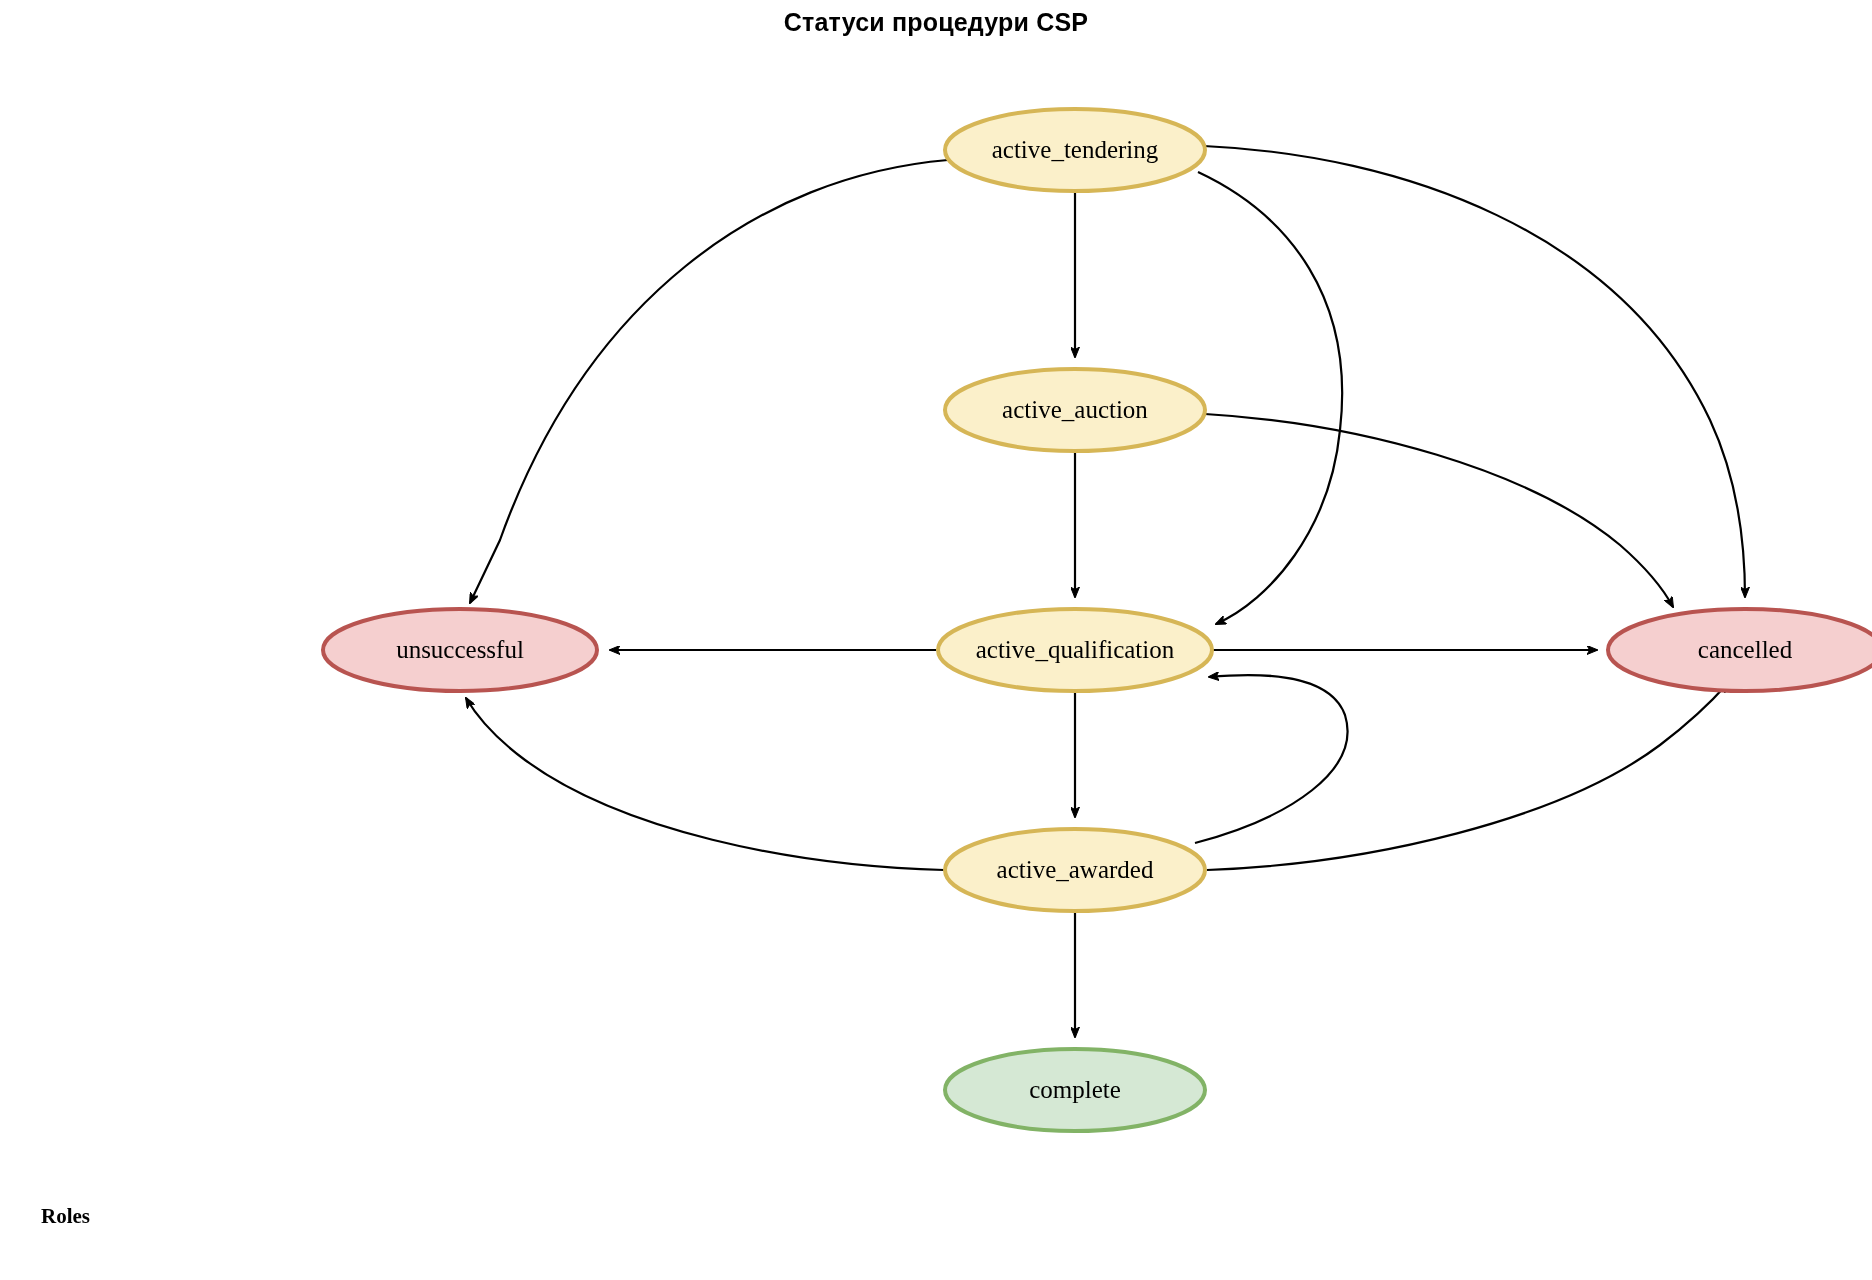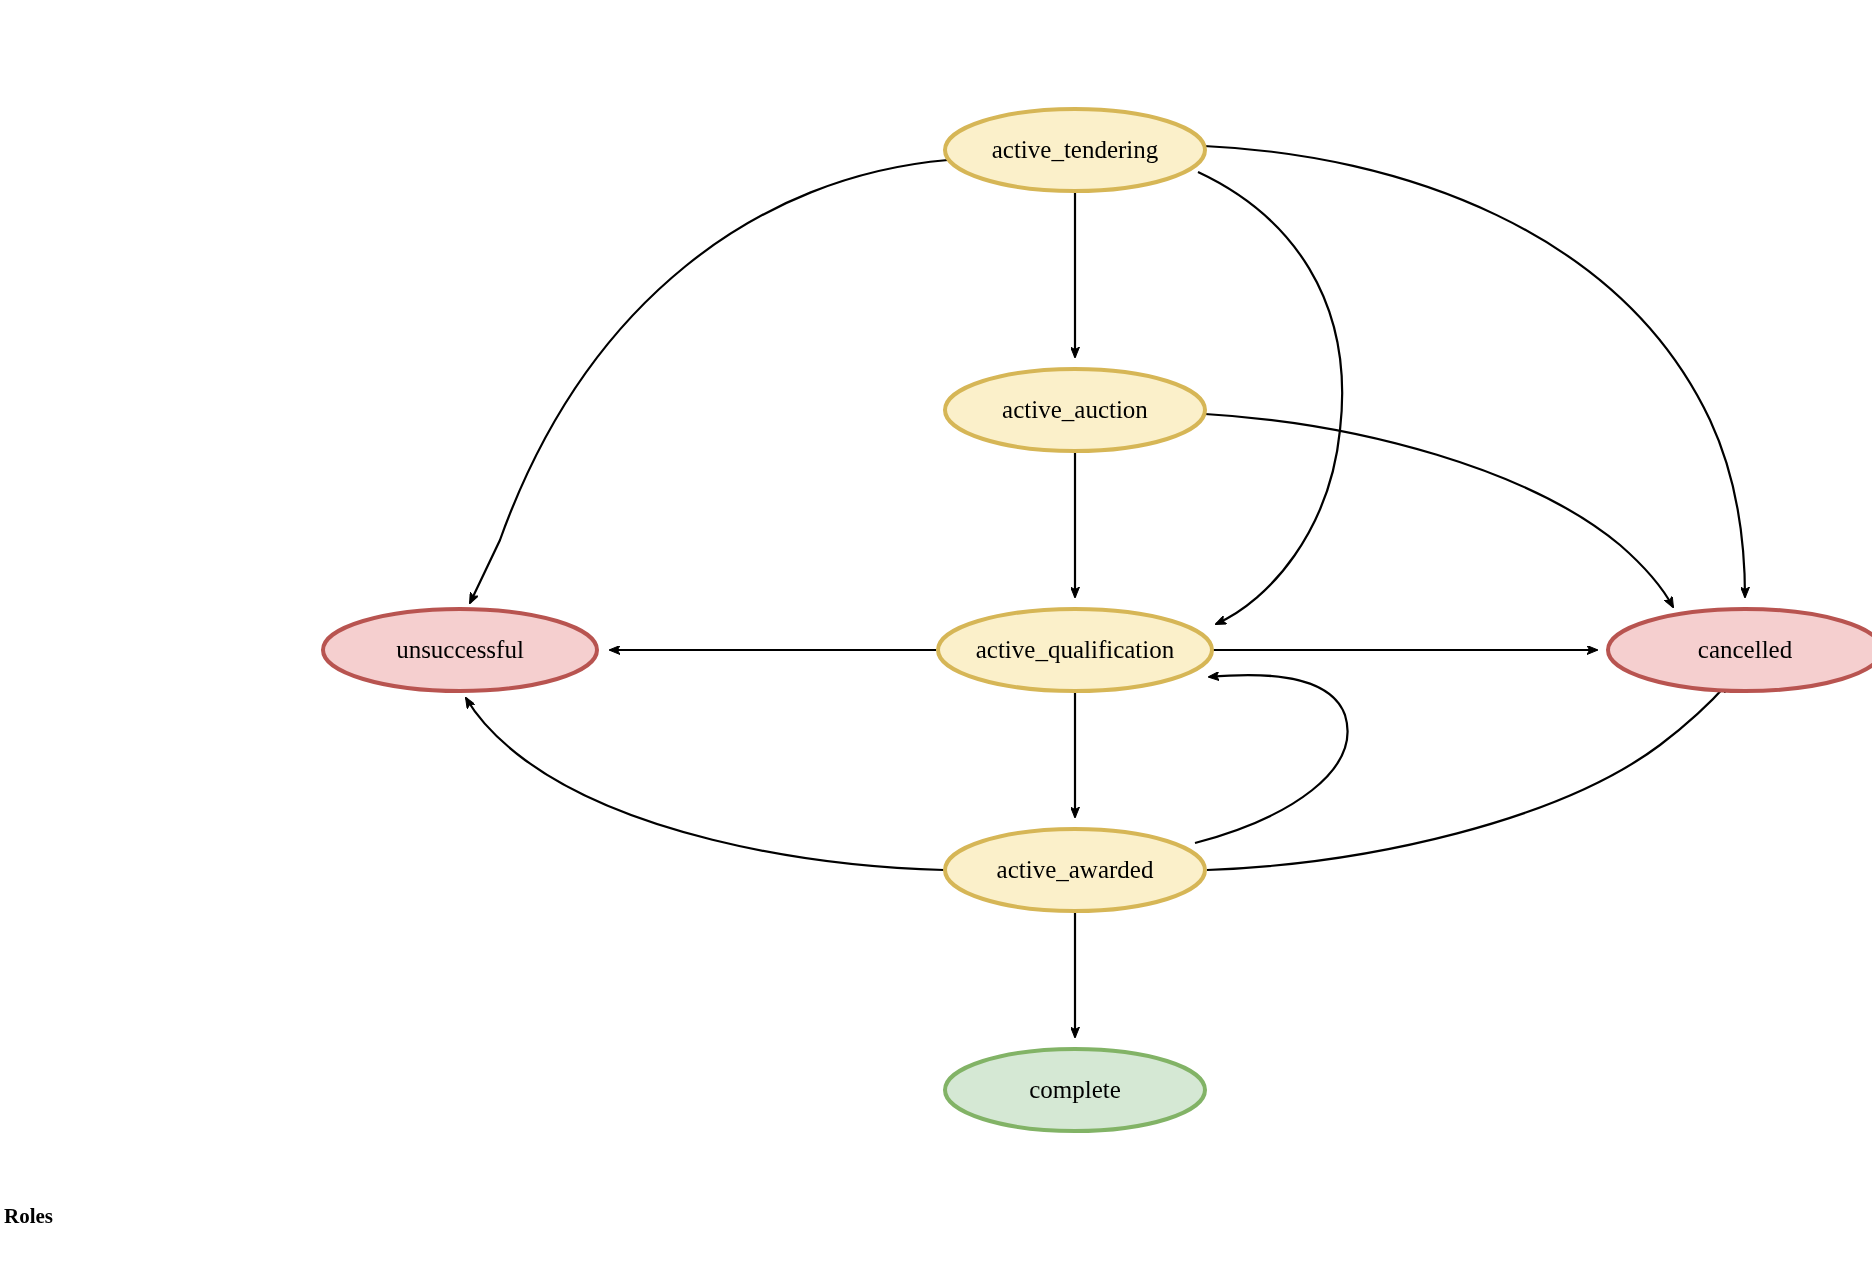--- a/index.html
+++ b/index.html
@@ -65,27 +65,29 @@
     font-size: 21px;
     color: #000000;
     line-height: 1.32;
     white-space: pre;
   }
   .legend .legend-title {
     font-weight: bold;
   }
   .legend-row {
     display: block;
+    margin-left: 37px;
   }
 </style>
 </head>
 <body>
 
 <div id="diagram-root">
 
+  <div class="graph-title">Статуси процедури CSP</div>
 
   <svg class="canvas" width="1872" height="1280" viewBox="0 0 1872 1280">
 
     <defs>
       <marker id="arrowhead" markerWidth="11" markerHeight="9" refX="10" refY="4.5" orient="auto" markerUnits="userSpaceOnUse">
         <path d="M0,0 L11,4.5 L0,9 L2.6,4.5 Z" class="edge-arrow"></path>
       </marker>
     </defs>
 
     <g>

